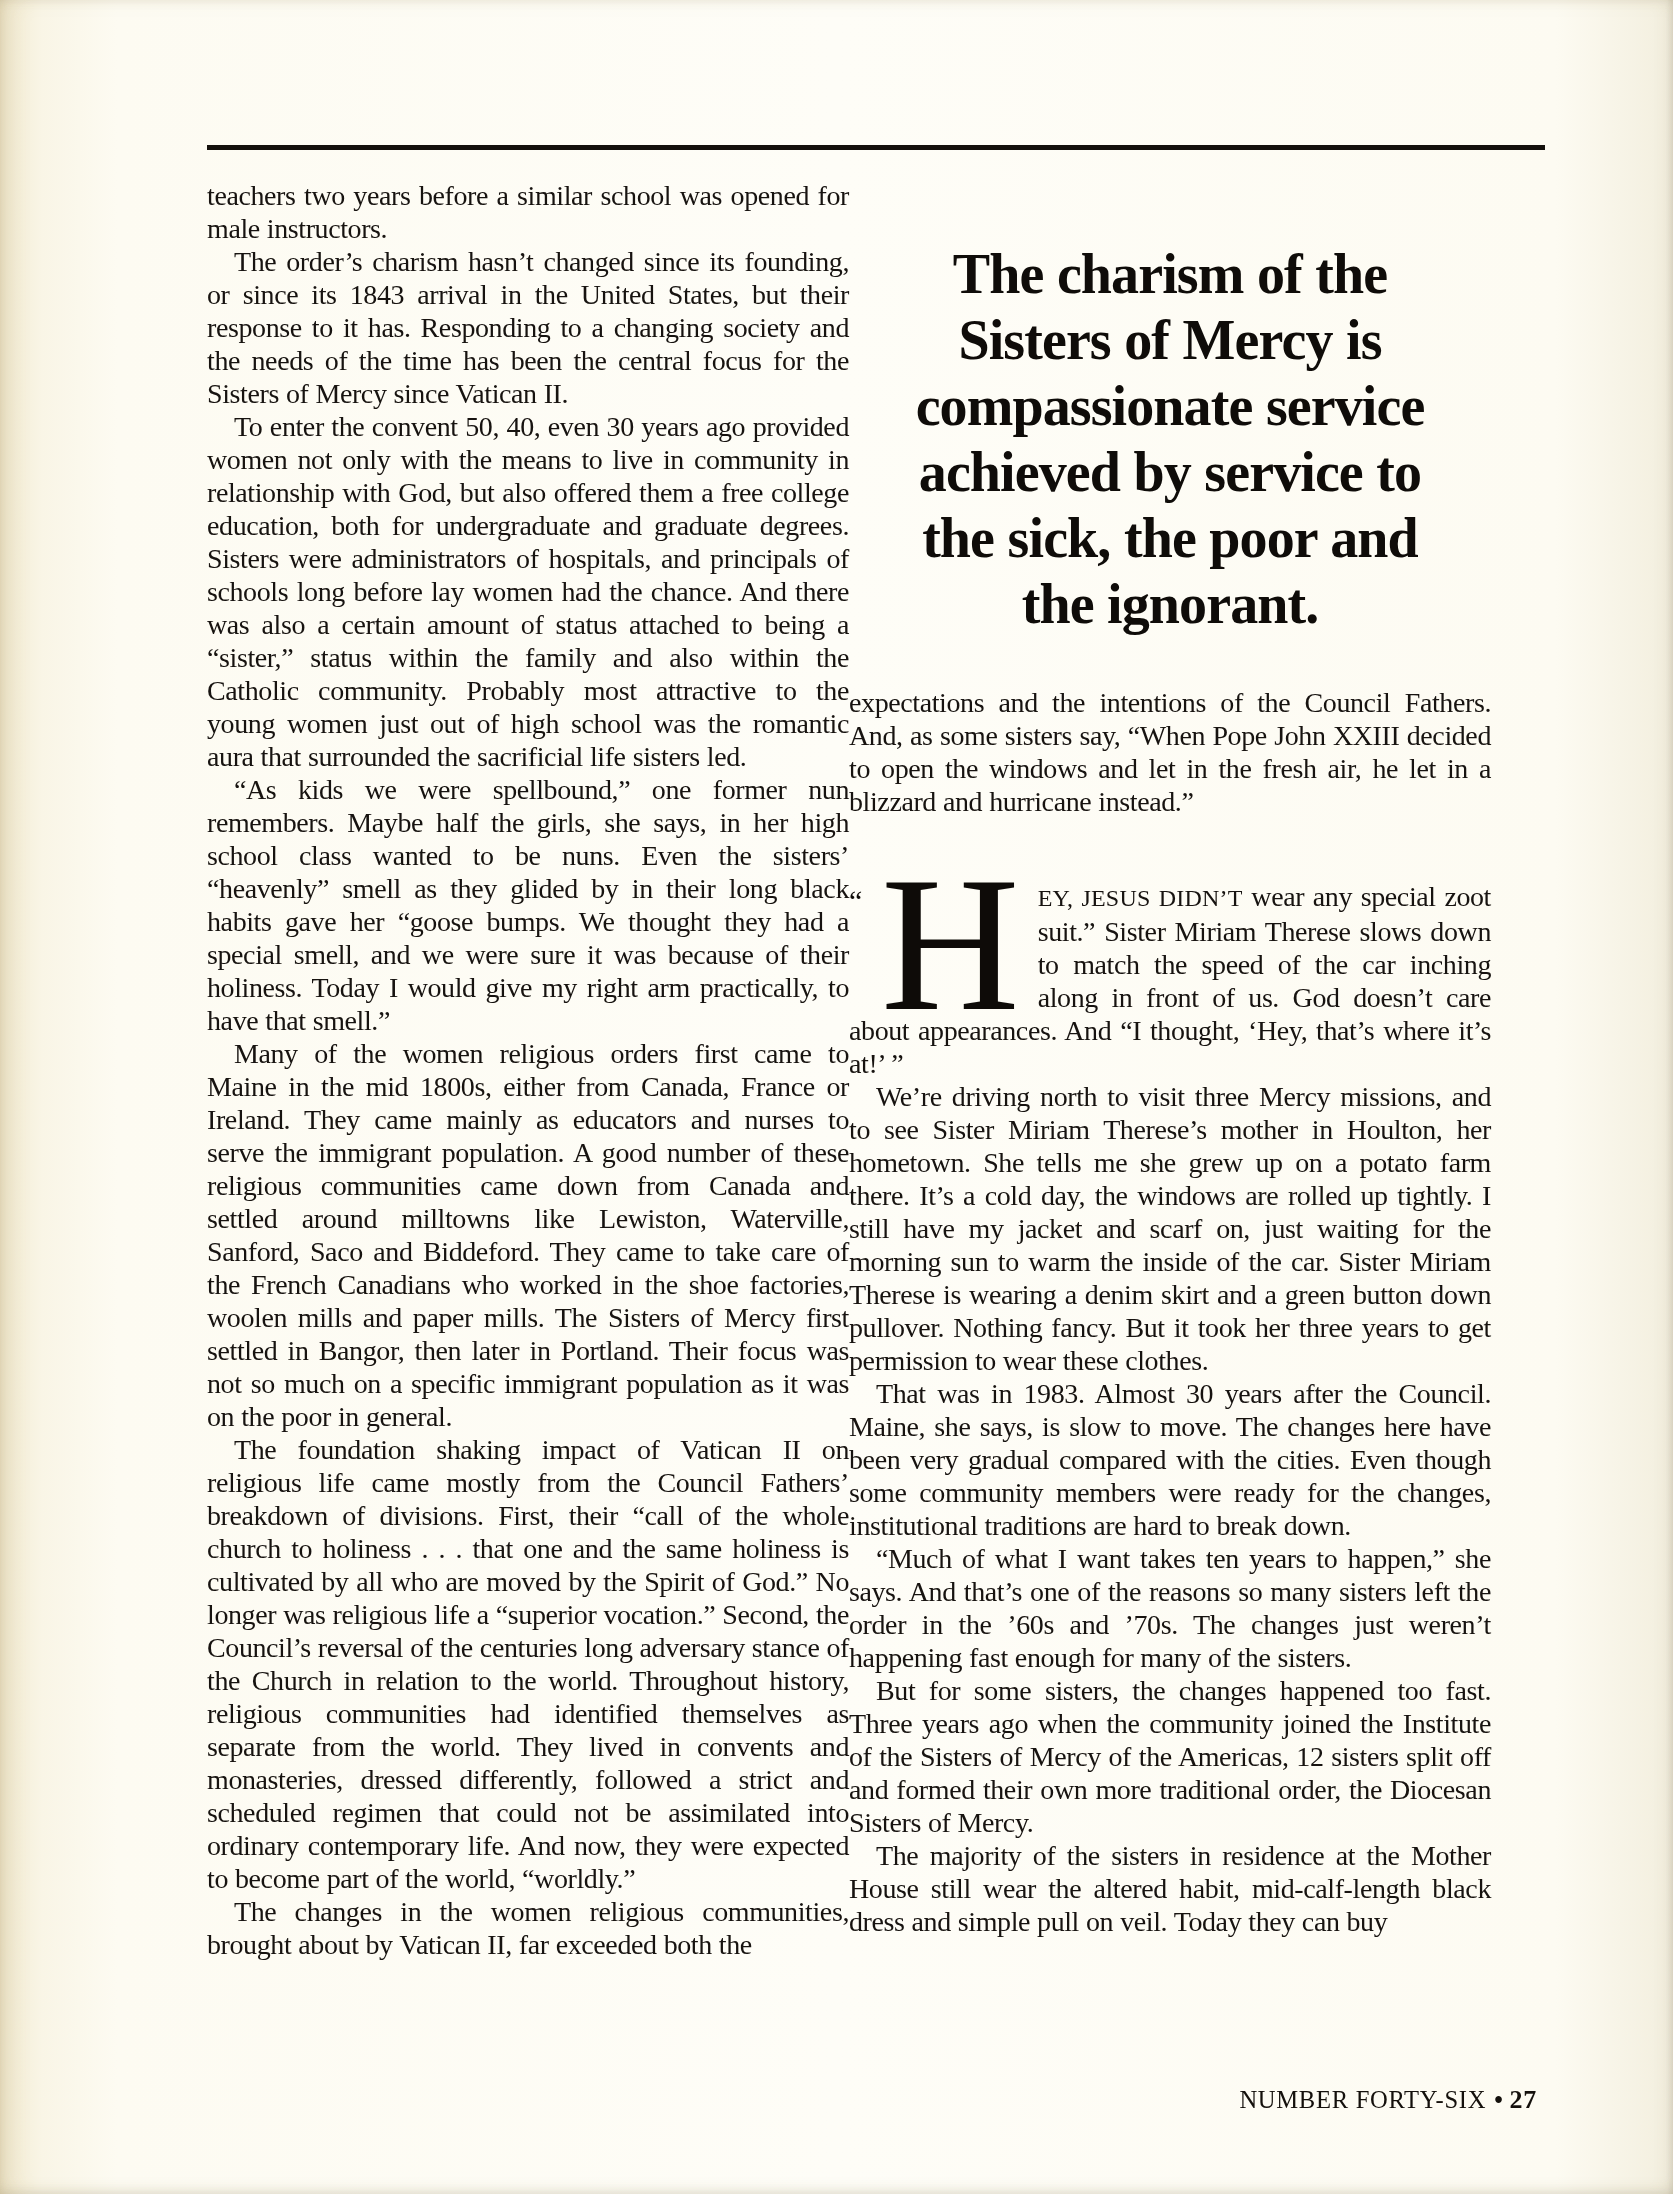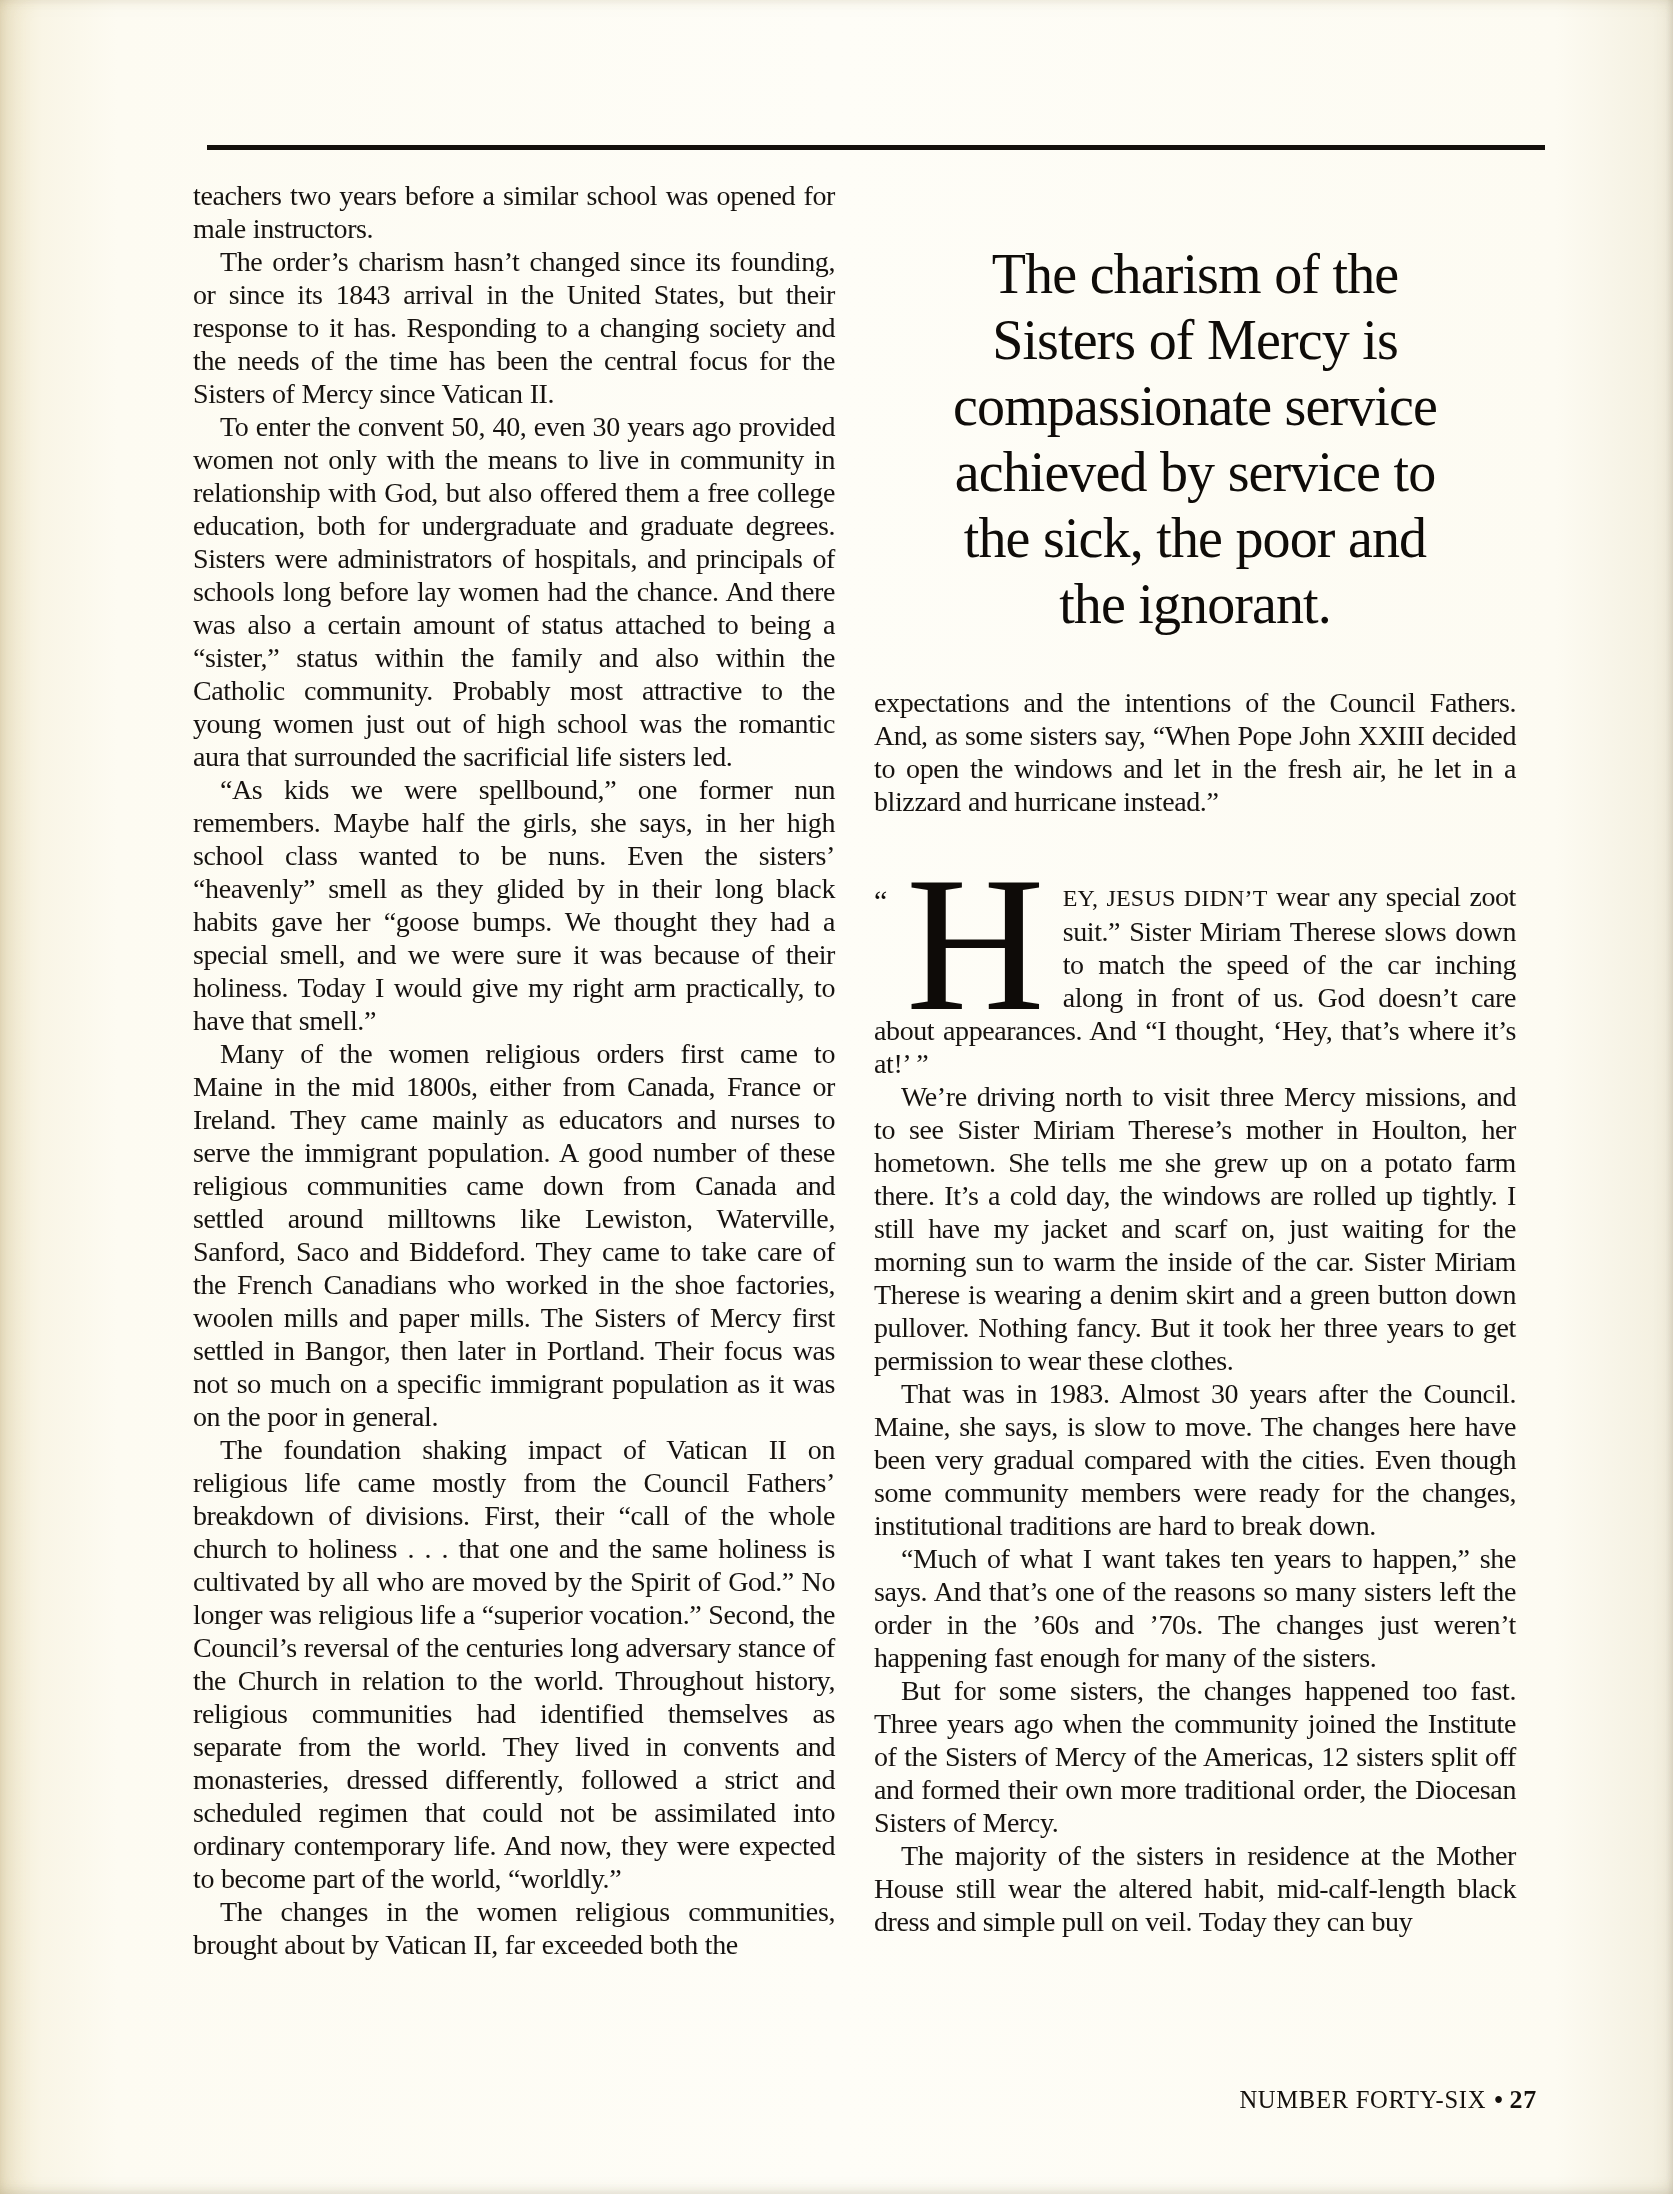--- a/index.html
+++ b/index.html
@@ -31,45 +31,44 @@
   .top-rule {
     position: absolute;
     left: 207px;
     top: 145px;
     width: 1338px;
     height: 4.8px;
     background: #14100c;
   }
   .columns {
     position: absolute;
-    left: 193px;
+    left: 207px;
     top: 179px;
     width: 1323px;
     display: flex;
-    gap: 39px;
   }
   .col {
     width: 642px;
     font-size: 28px;
     line-height: 33px;
     text-align: justify;
     letter-spacing: -0.4px;
     word-spacing: 0.4px;
   }
   .col p {
     margin: 0;
   }
   .col p.indent {
     text-indent: 27px;
   }
   
   .pullquote {
     margin: 62px 0 49px 0;
     text-align: center;
-    font-weight: 400;
+    font-weight: 700;
     font-size: 56px;
     line-height: 66px;
     letter-spacing: -0.9px;
     color: #0f0c09;
   }
   .pullquote .pq-line {
     white-space: nowrap;
   }
   
   .dropcap-para {

